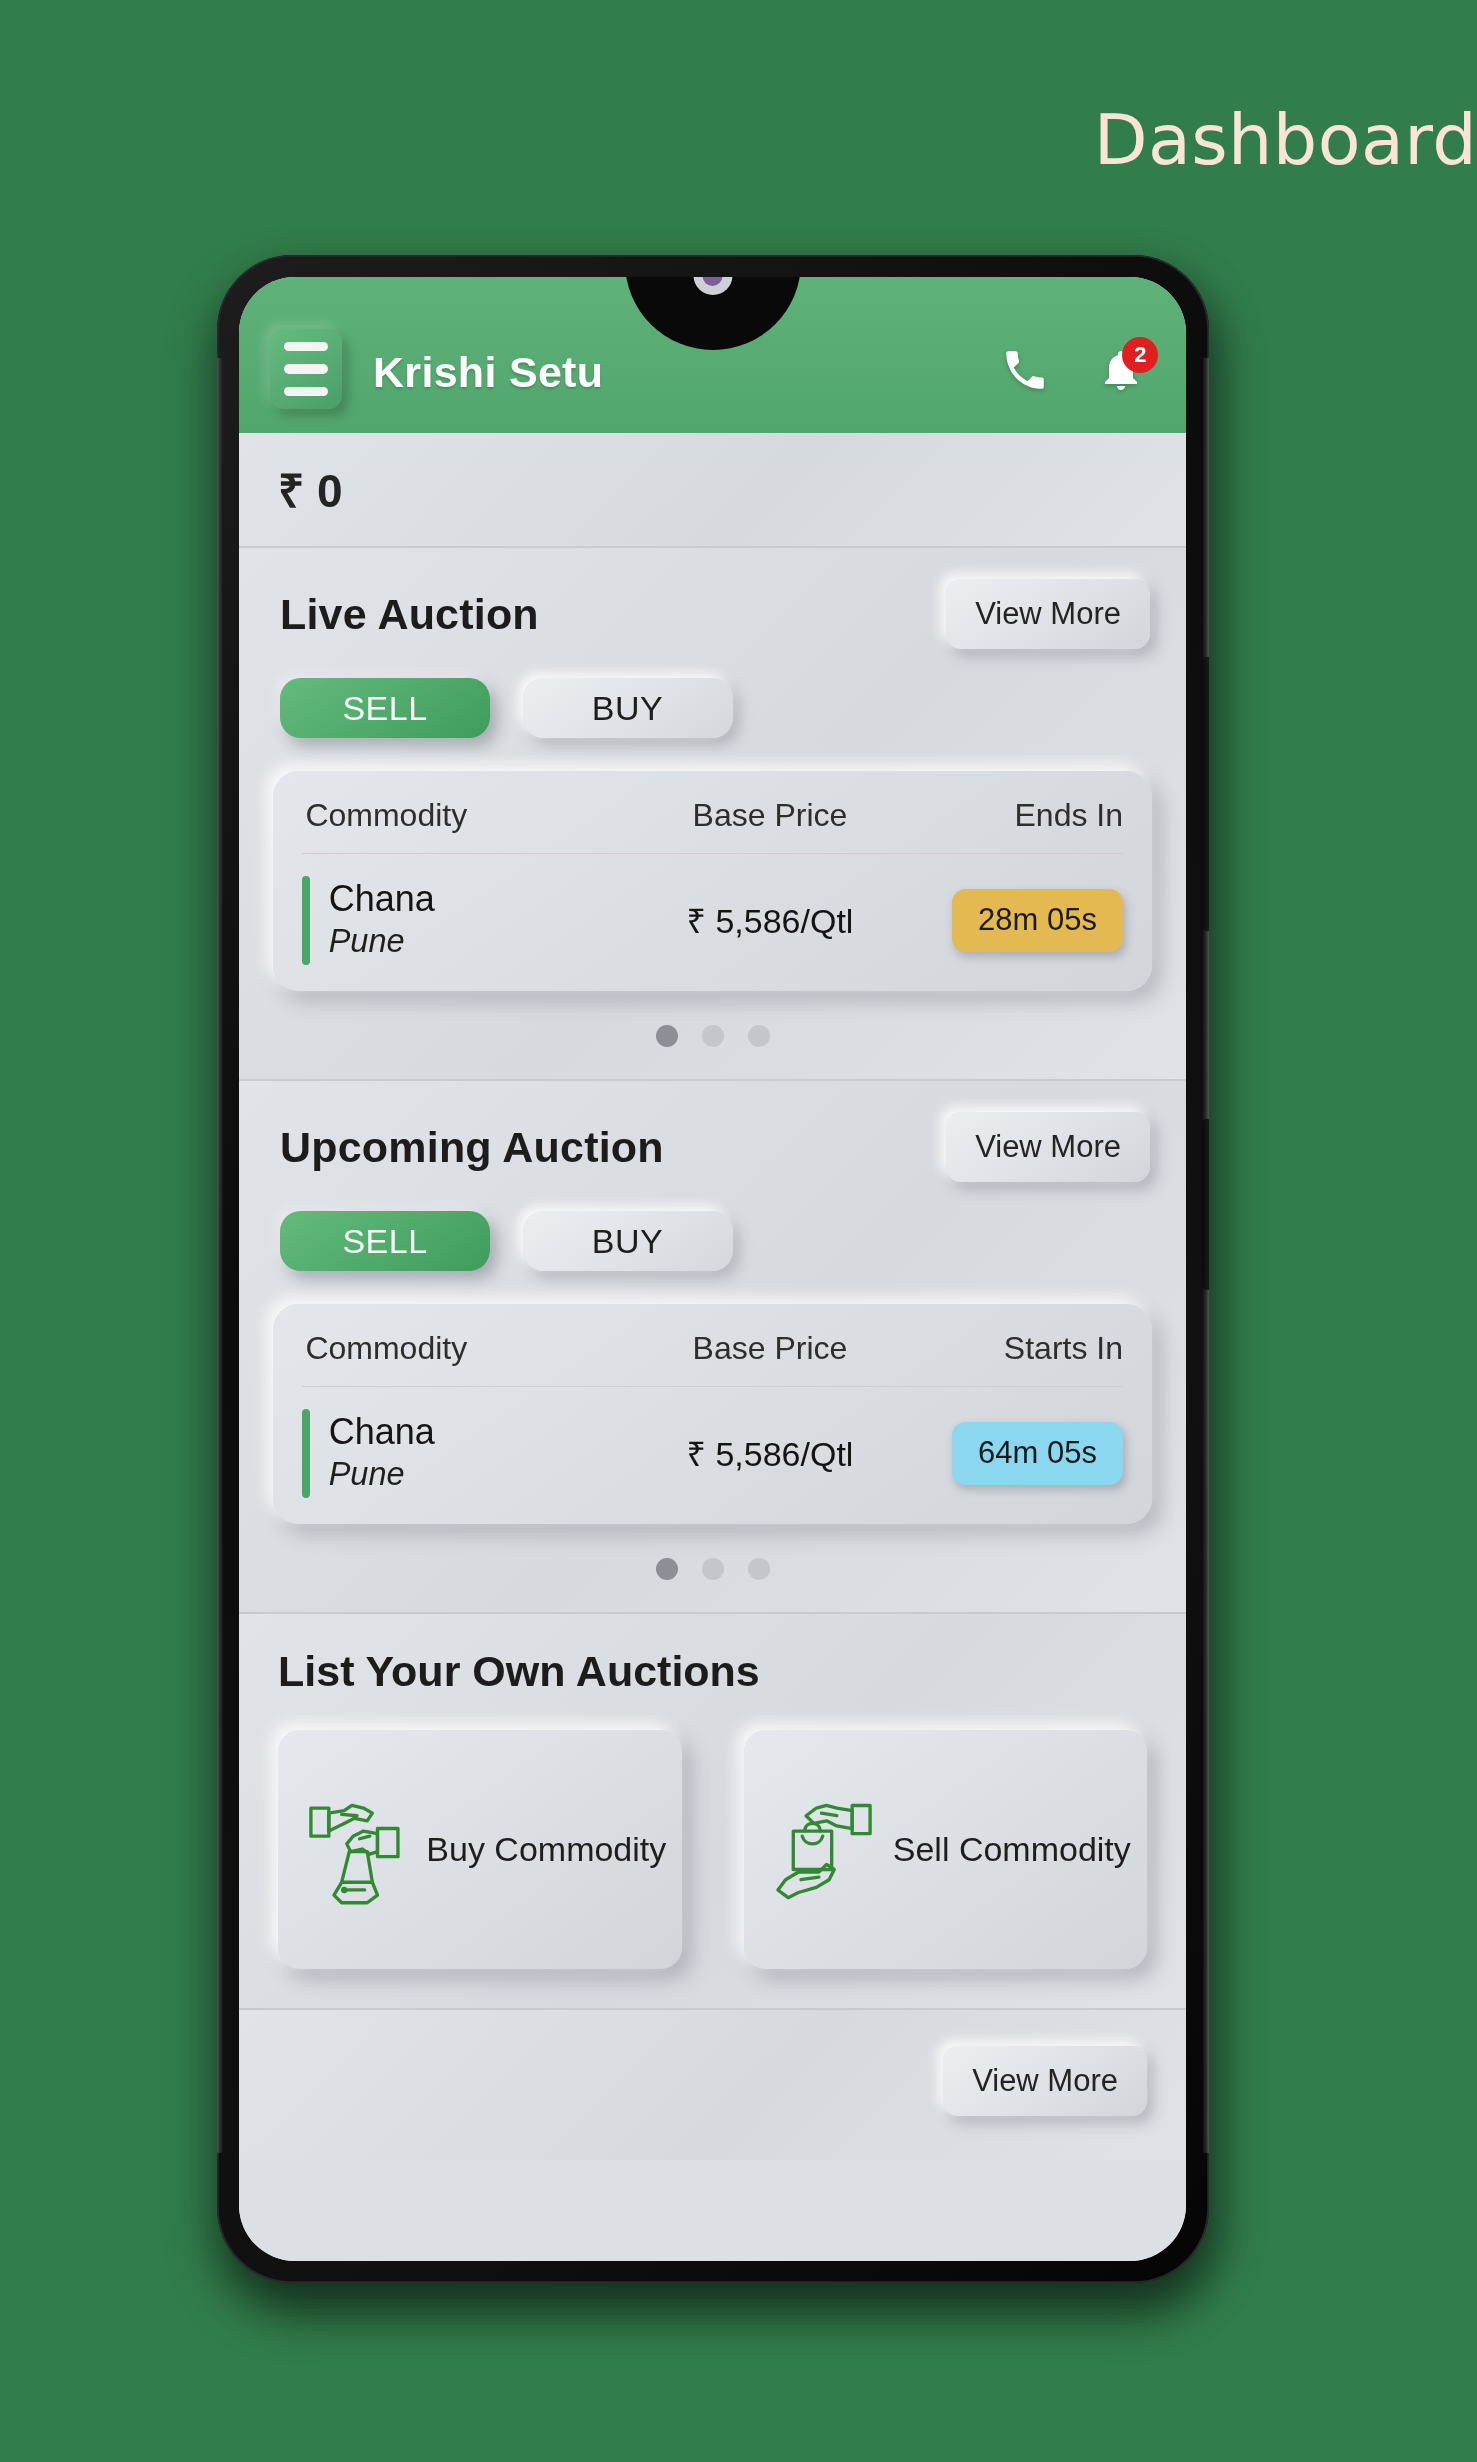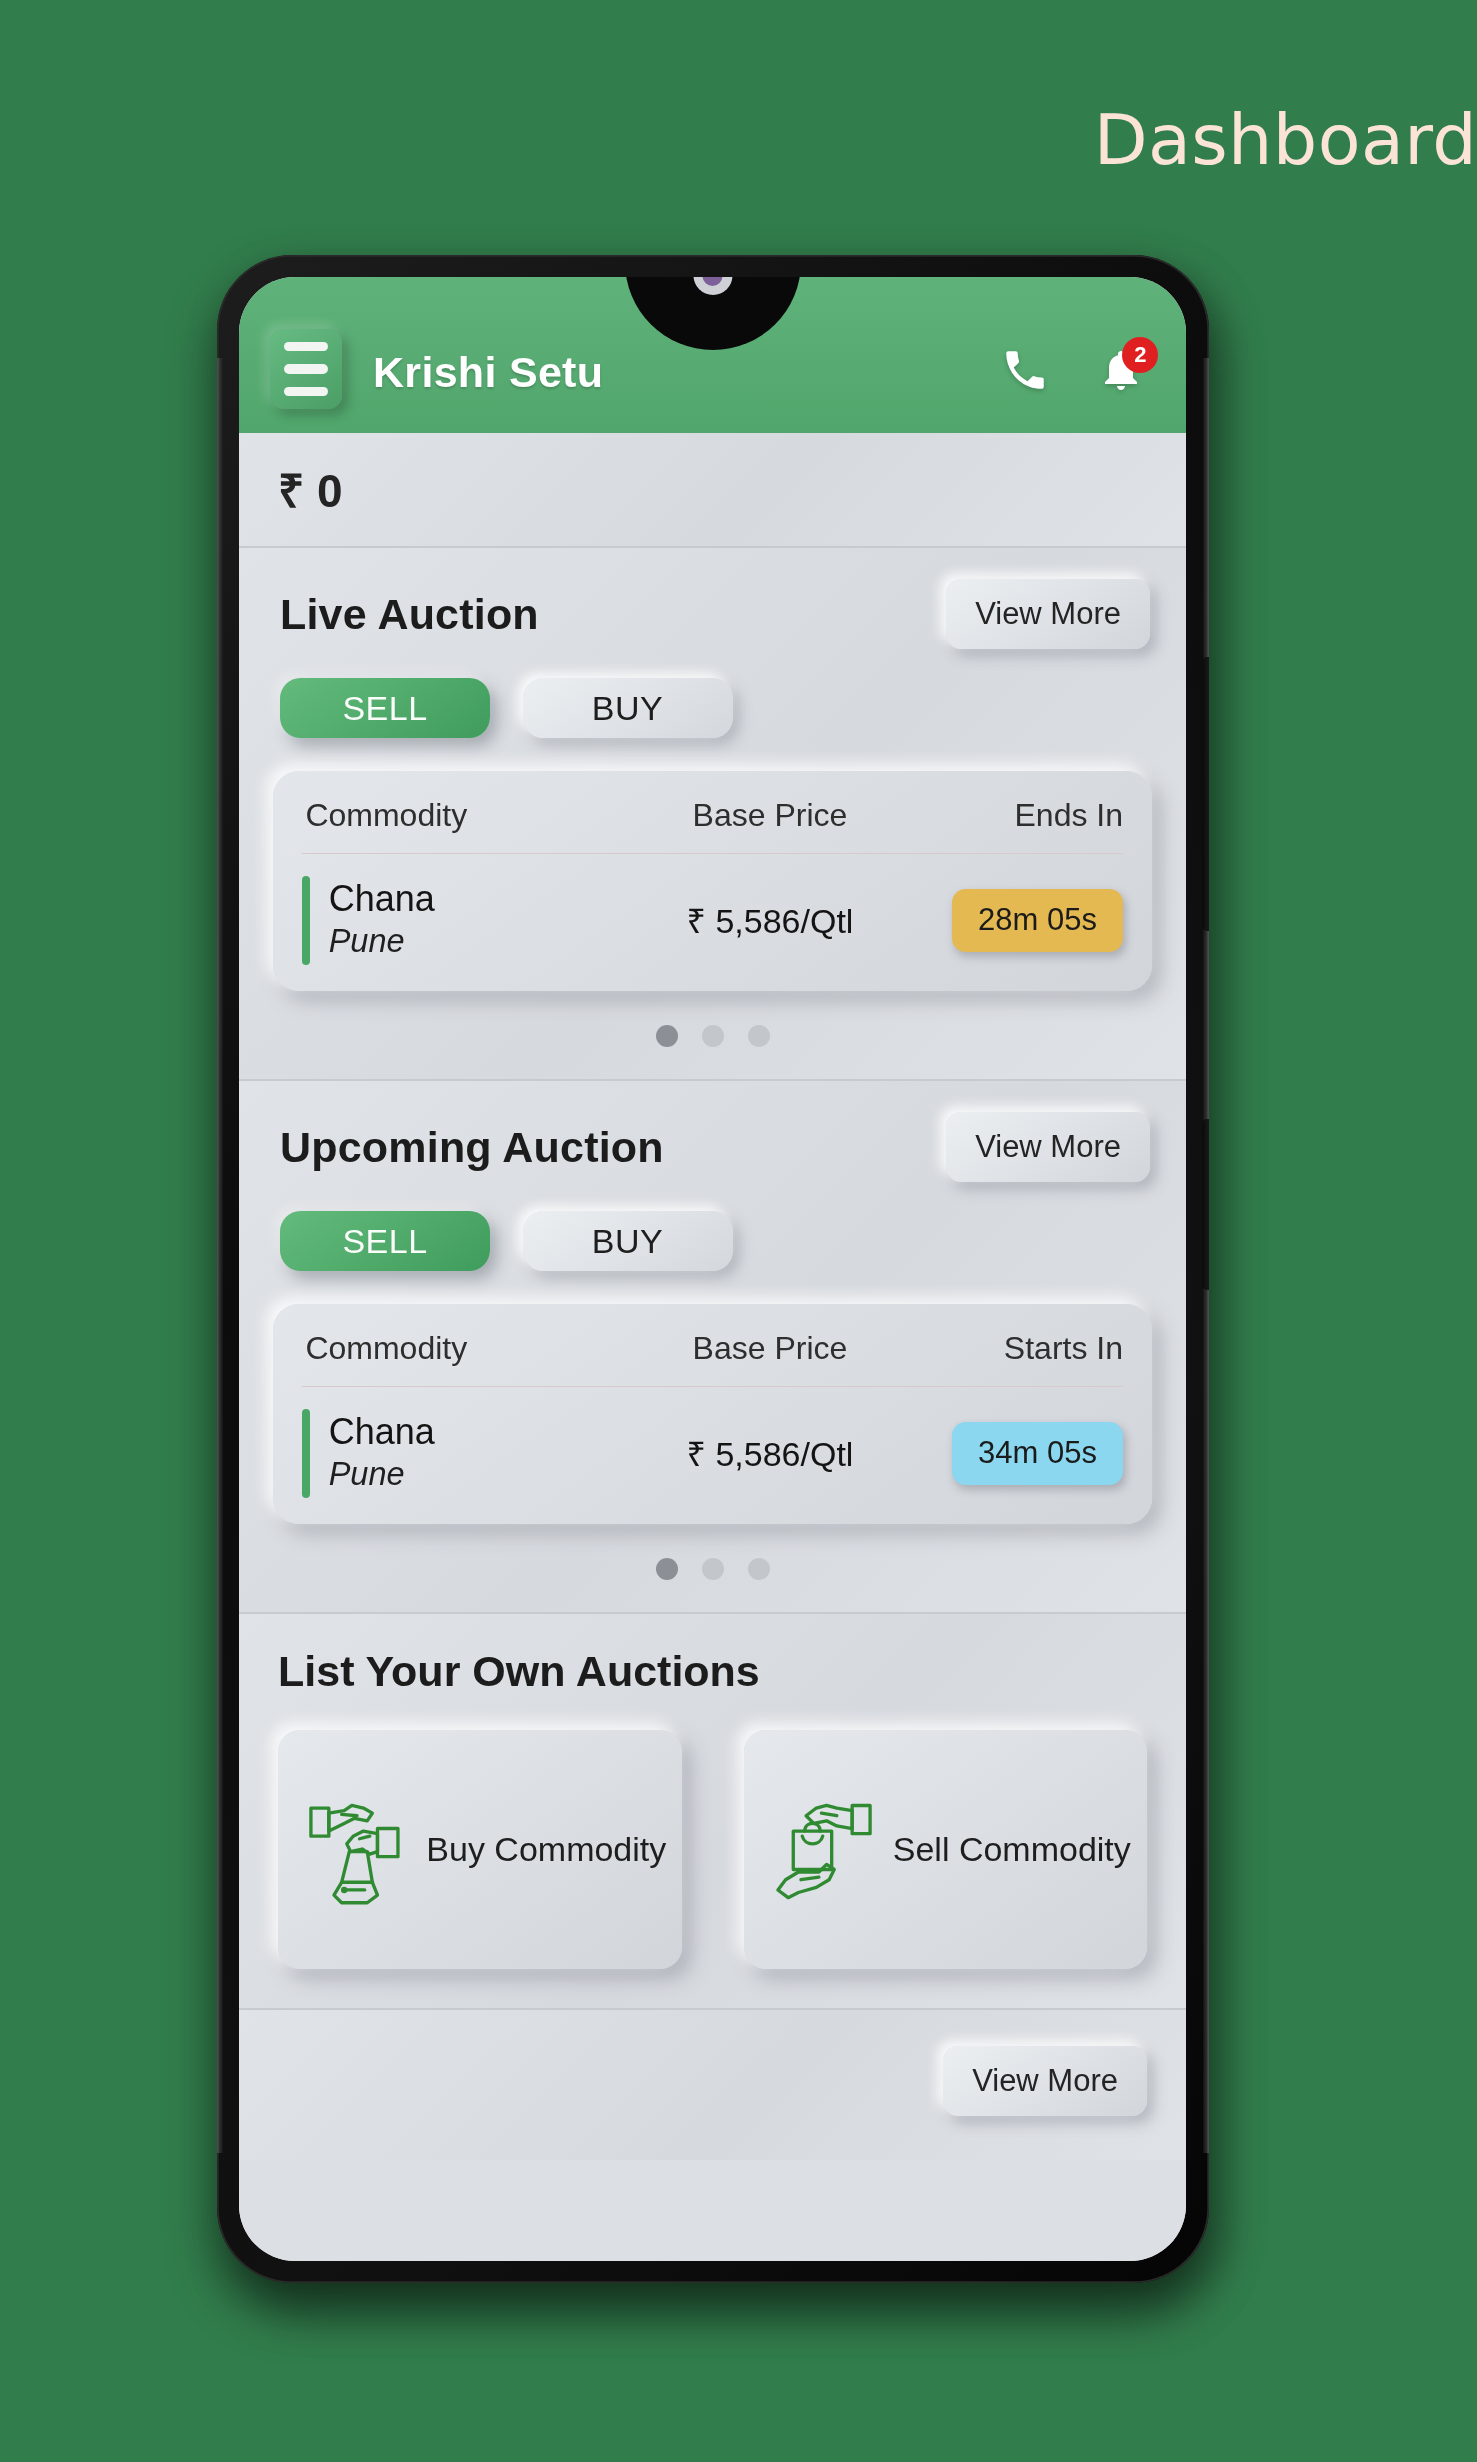--- a/index.html
+++ b/index.html
@@ -506,21 +506,21 @@
               <div class="accent-bar"></div>
               <div>
                 <div class="commodity-name">Chana</div>
                 <div class="commodity-loc">Pune</div>
               </div>
             </div>
             <div class="col-2">
               <span class="base-price">₹ 5,586/Qtl</span>
             </div>
             <div class="col-3">
-              <span class="time-chip chip-blue">34m 05s</span>
+              <span class="time-chip chip-blue">64m 05s</span>
             </div>
           </div>
         </div>
         <div class="dots">
           <span class="dot active"></span>
           <span class="dot"></span>
           <span class="dot"></span>
         </div>
       </div>
 

